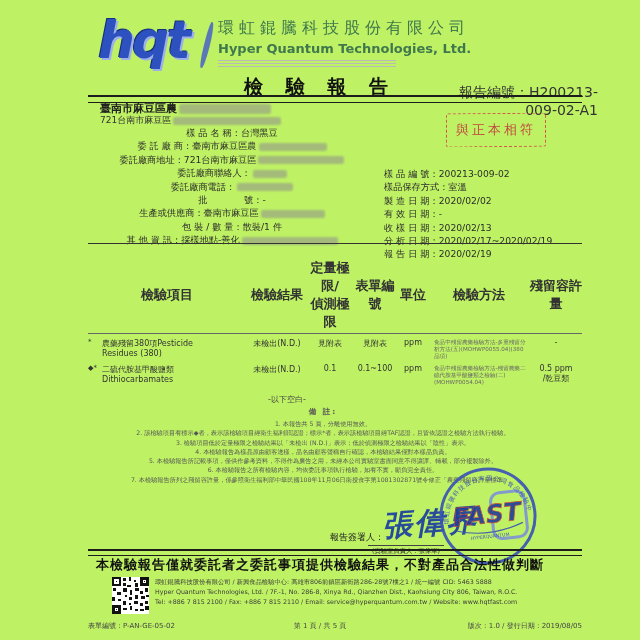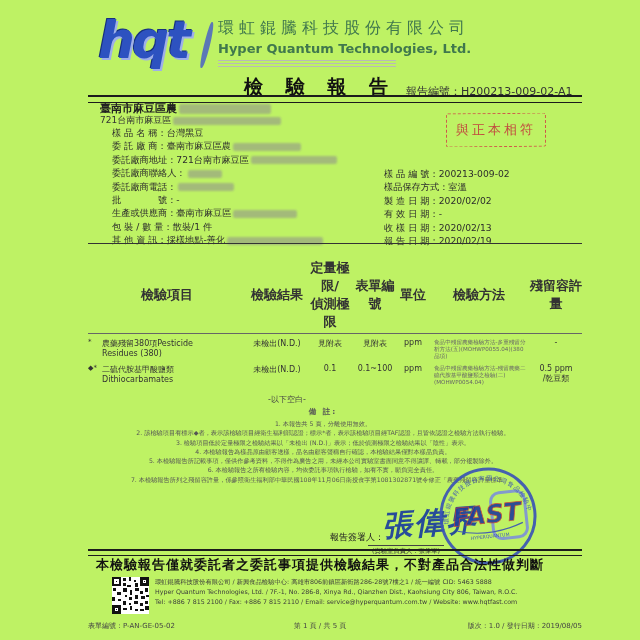--- a/index.html
+++ b/index.html
@@ -9,30 +9,30 @@
   .logo{position:absolute;left:98px;top:10px;font-size:52px;font-weight:bold;font-style:italic;
         color:#2d52c0;letter-spacing:-3px;text-shadow:2px 2px 0 #9fb0e8,-1px -1px 0 #16307e;}
   .logo-swoosh{position:absolute;left:204px;top:22px;width:6px;height:46px;background:#4a63c4;
         transform:skewX(-14deg);border-radius:40% 60% 50% 50%;opacity:.85;}
   .co-zh{position:absolute;left:218px;top:18px;font-size:16px;color:#40784d;letter-spacing:5px;}
   .co-en{position:absolute;left:218px;top:41px;font-size:13px;font-weight:bold;color:#40784d;}
   .co-stripes{position:absolute;left:218px;top:60px;width:178px;height:9px;
         background:repeating-linear-gradient(to bottom,#b9b9b9 0 1px,transparent 1px 3px);}
   .title{position:absolute;left:0;top:74px;width:640px;text-align:center;font-size:19px;
         font-weight:bold;letter-spacing:8px;color:#111;}
-  .report-no{position:absolute;left:406px;top:84px;width:170px;font-size:11px;color:#333;text-align:left;}
+  .report-no{position:absolute;left:428px;top:84px;width:170px;font-size:14px;color:#333;text-align:right;}
   .rule-top{position:absolute;left:88px;top:95px;width:494px;height:5px;
         border-top:2.5px solid #1c1c1c;border-bottom:1px solid #1c1c1c;}
   
   .client-name{position:absolute;left:100px;top:101px;font-size:11px;font-weight:bold;color:#222;}
   .client-addr{position:absolute;left:100px;top:114px;font-size:9px;color:#333;}
   .copy-stamp{position:absolute;left:446px;top:113px;padding:7px 9px;border:1.5px dashed #cf5548;
         color:#c14a3e;font-size:13px;letter-spacing:3px;transform:rotate(-.5deg);border-radius:2px;}
   
-  .info-left{position:absolute;left:112px;top:126px;width:280px;font-size:9.2px;line-height:13.4px;color:#2c2c2c;}
+  .info-left{position:absolute;left:92px;top:126px;width:280px;font-size:9.2px;line-height:13.4px;color:#2c2c2c;text-align:center;}
   .info-right{position:absolute;left:384px;top:167px;width:205px;font-size:9.2px;line-height:13.4px;color:#2c2c2c;}
   .blob{display:inline-block;vertical-align:middle;background:#8d8d8d;opacity:.55;
         filter:blur(1.3px);border-radius:2px;height:8px;margin-left:2px;}
   .blob.big{height:10px;}
   
   .tbl{position:absolute;left:88px;top:243px;width:494px;}
   .thead{display:grid;grid-template-columns:158px 62px 44px 46px 30px 102px 52px;
         border-top:1.5px solid #333;padding:15px 0 2px;text-align:center;font-size:13px;font-weight:bold;color:#333;
         white-space:pre-line;align-items:center;}
   .tbody{border-top:1px solid #666;padding-top:4px;}
@@ -98,20 +98,21 @@
     <div><span>包 裝 / 數 量：</span><span>散裝/1 件</span></div>
     <div><span>其 他 資 訊：</span><span>採樣地點-善化</span><span class="blob" style="width:96px"></span></div>
   </div>
 
   <div class="info-right">
     <div><span>樣 品 編 號：</span><span>200213-009-02</span></div>
     <div><span>樣品保存方式：</span><span>室溫</span></div>
     <div><span>製 造 日 期：</span><span>2020/02/02</span></div>
     <div><span>有 效 日 期：</span><span>-</span></div>
     <div><span>收 樣 日 期：</span><span>2020/02/13</span></div>
+    <div><span>分 析 日 期：</span><span>2020/02/17~2020/02/19</span></div>
     <div><span>報 告 日 期：</span><span>2020/02/19</span></div>
   </div>
 
   <div class="tbl">
     <div class="thead">
       <span>檢驗項目</span>
       <span>檢驗結果</span>
       <span>定量極限/
 偵測極限</span>
       <span>表單編號</span>

